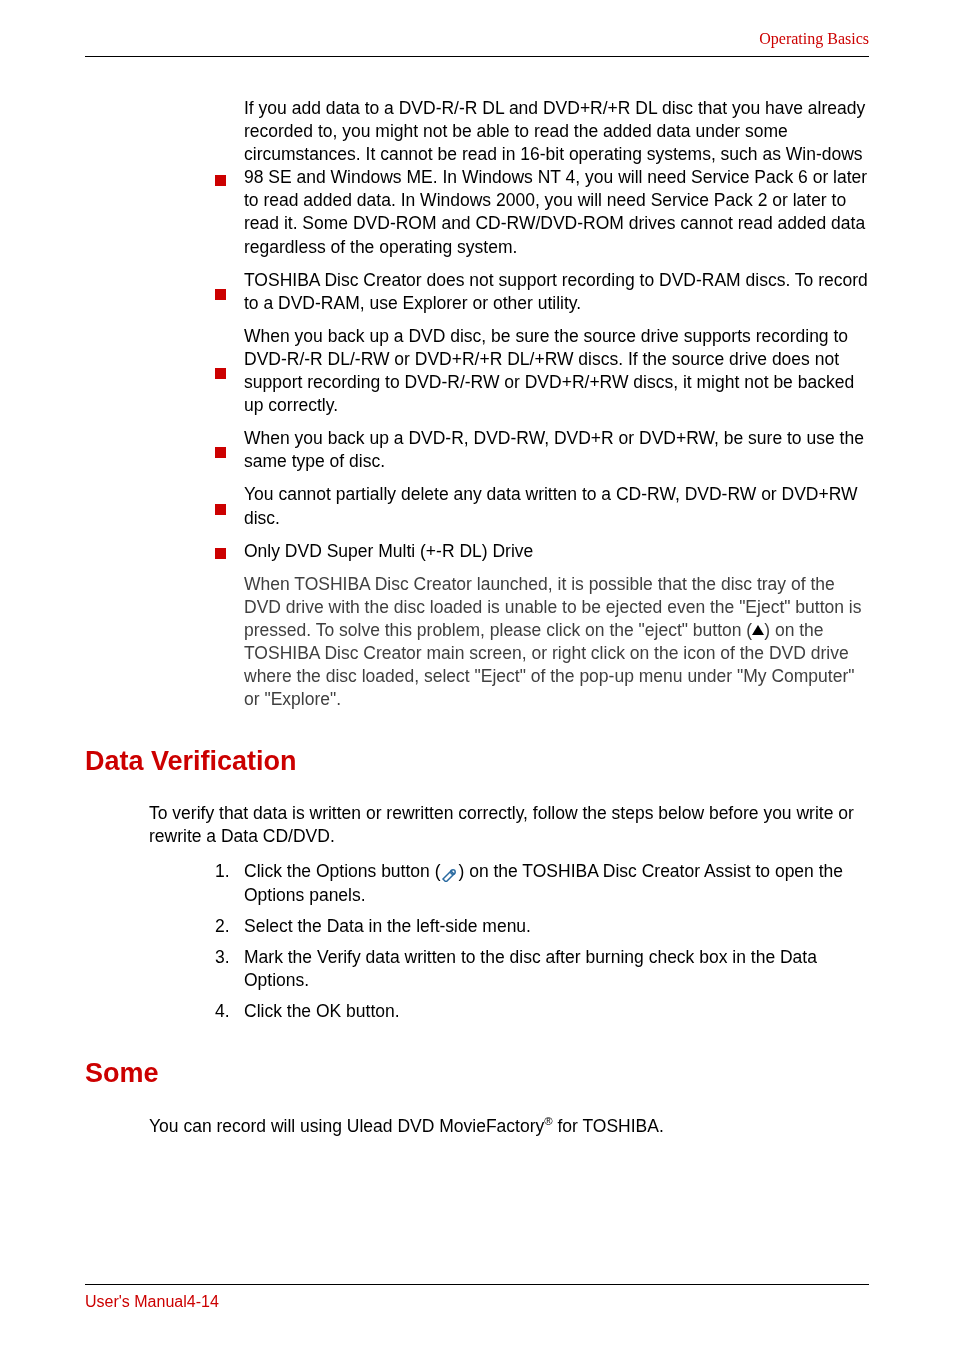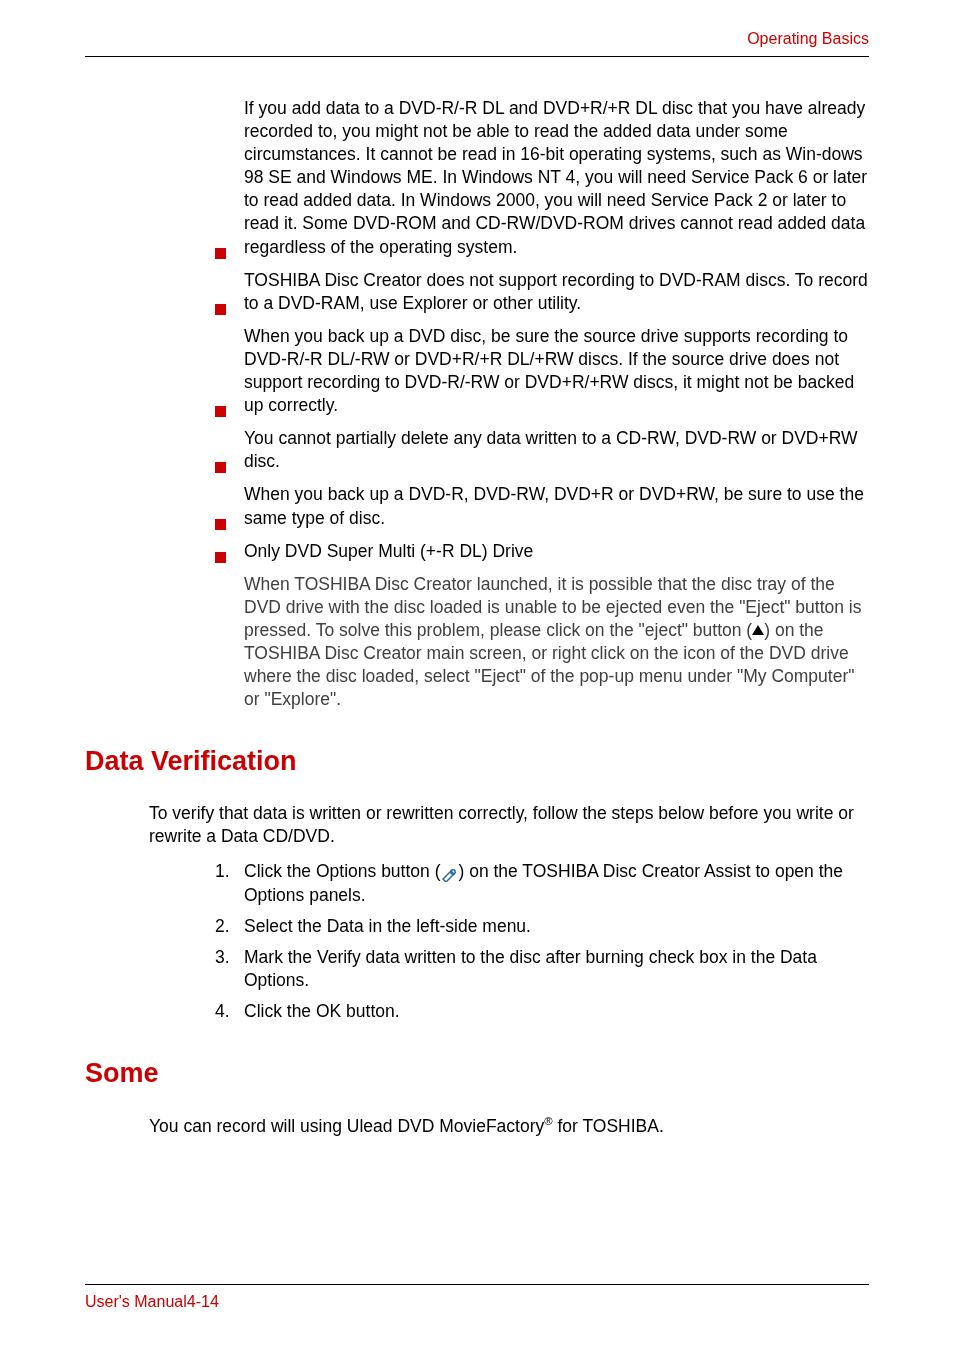--- a/index.html
+++ b/index.html
@@ -17,35 +17,36 @@
     .page {
       padding: 30px 85px 30px 85px;
       min-height: 1351px;
       position: relative;
     }
     .header-right {
       text-align: right;
       color: #cc0000;
       font-size: 16px;
       margin-bottom: 8px;
+      font-family: Liberation Serif, serif;
     }
     .header-rule {
       border: none;
       border-top: 1px solid #000000;
       margin-bottom: 40px;
     }
     .content-indent {
       margin-left: 130px;
     }
     .bullet-list {
       list-style: none;
     }
     .bullet-item {
       display: flex;
-      align-items: flex-end;
+      align-items: center;
       margin-bottom: 10px;
     }
     .bullet-square {
       width: 11px;
       height: 11px;
       background: #cc0000;
       flex-shrink: 0;
       margin-top: 5px;
       margin-right: 18px;
     }
@@ -150,25 +151,25 @@
       <li class="bullet-item">
         <span class="bullet-square"></span>
         <span class="bullet-text">TOSHIBA Disc Creator does not support recording to DVD-RAM discs. To record to a DVD-RAM, use Explorer or other utility.</span>
       </li>
       <li class="bullet-item">
         <span class="bullet-square"></span>
         <span class="bullet-text">When you back up a DVD disc, be sure the source drive supports recording to DVD-R/-R DL/-RW or DVD+R/+R DL/+RW discs. If the source drive does not support recording to DVD-R/-RW or DVD+R/+RW discs, it might not be backed up correctly.</span>
       </li>
       <li class="bullet-item">
         <span class="bullet-square"></span>
+        <span class="bullet-text">When you back up a DVD-R, DVD-RW, DVD+R or DVD+RW, be sure to use the same type of disc.</span>
+      </li>
+      <li class="bullet-item">
+        <span class="bullet-square"></span>
         <span class="bullet-text">You cannot partially delete any data written to a CD-RW, DVD-RW or DVD+RW disc.</span>
-      </li>
-      <li class="bullet-item">
-        <span class="bullet-square"></span>
-        <span class="bullet-text">When you back up a DVD-R, DVD-RW, DVD+R or DVD+RW, be sure to use the same type of disc.</span>
       </li>
       <li class="bullet-item">
         <span class="bullet-square"></span>
         <span class="bullet-text">Only DVD Super Multi (+-R DL) Drive</span>
       </li>
     </ul>
     <p class="bullet-continuation">
       <span>When TOSHIBA Disc Creator launched, it is possible that the disc tray of the DVD drive with the disc loaded is unable to be ejected even the "Eject" button is pressed. To solve this problem, please click on the "eject" button (</span><span class="triangle-icon"></span><span>) on the TOSHIBA Disc Creator main screen, or right click on the icon of the DVD drive where the disc loaded, select "Eject" of the pop-up menu under "My Computer" or "Explore".</span>
     </p>
   </div>

